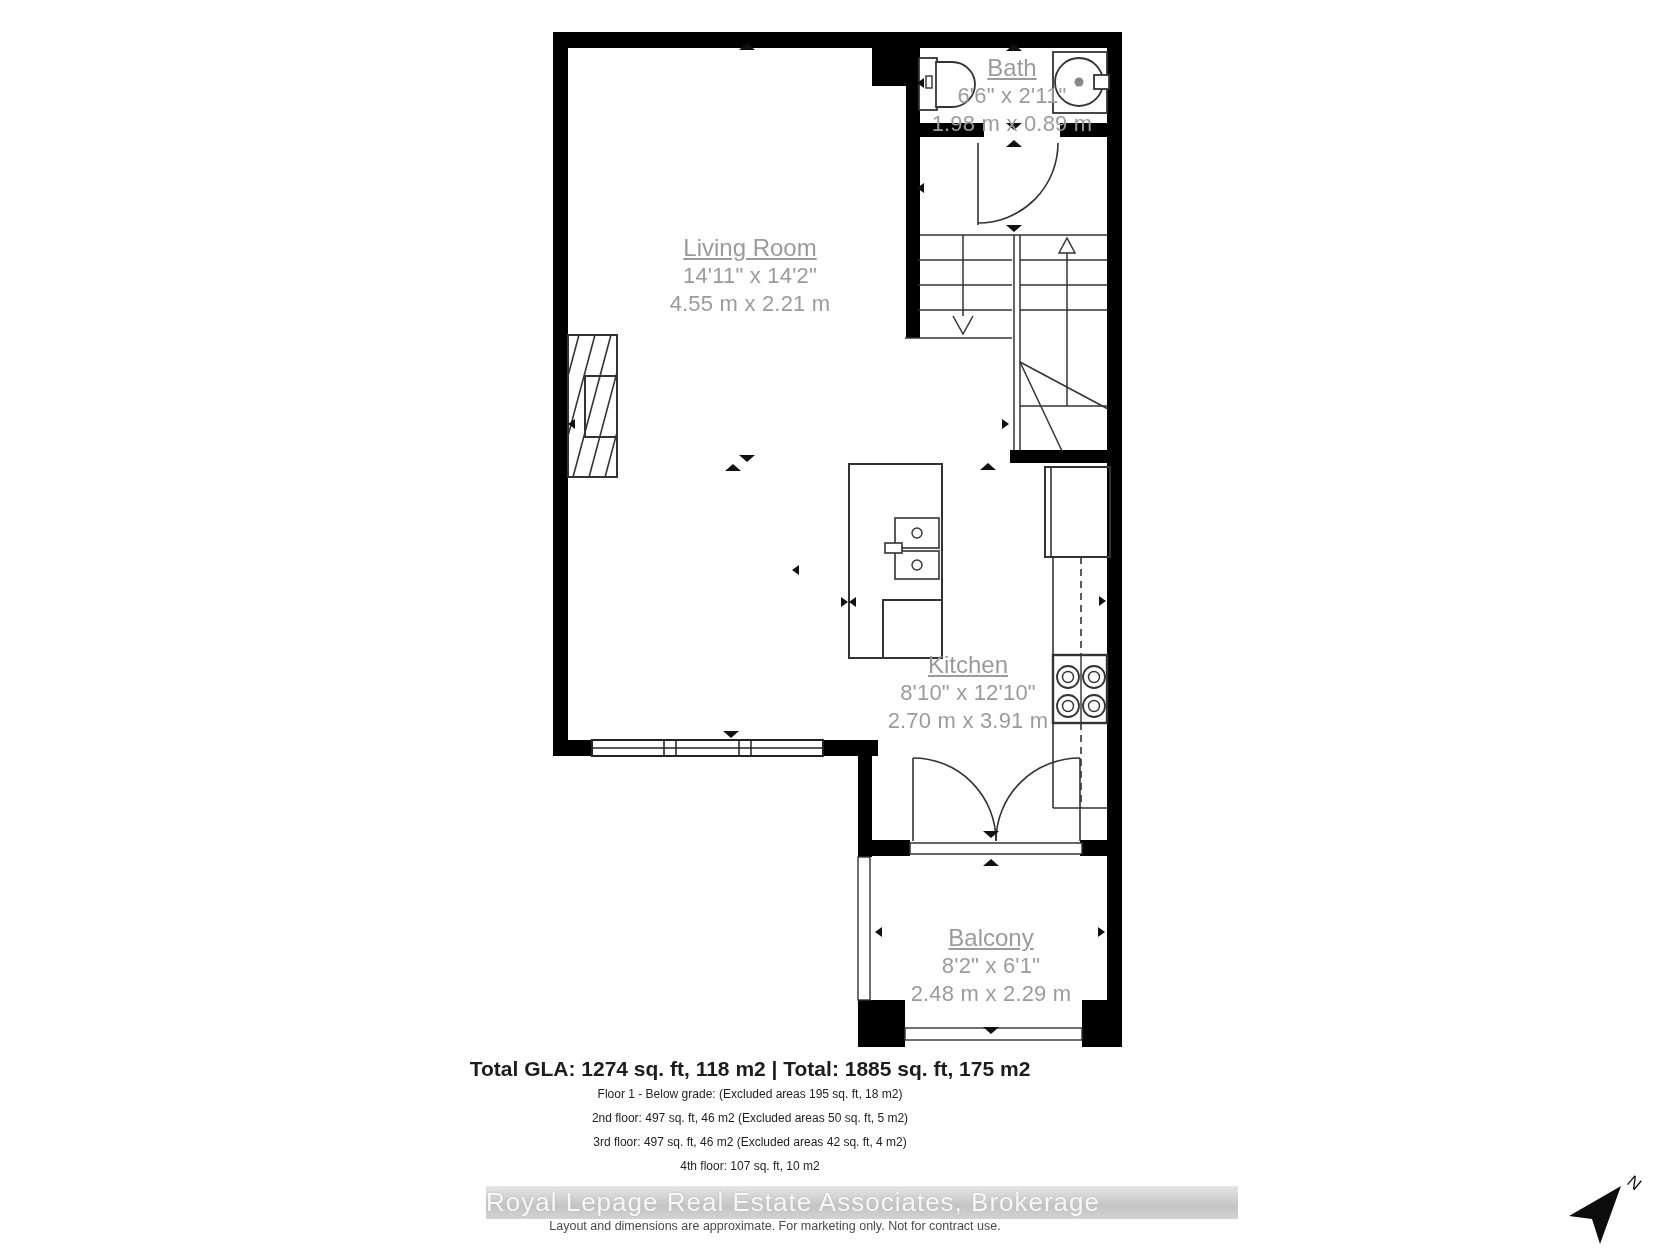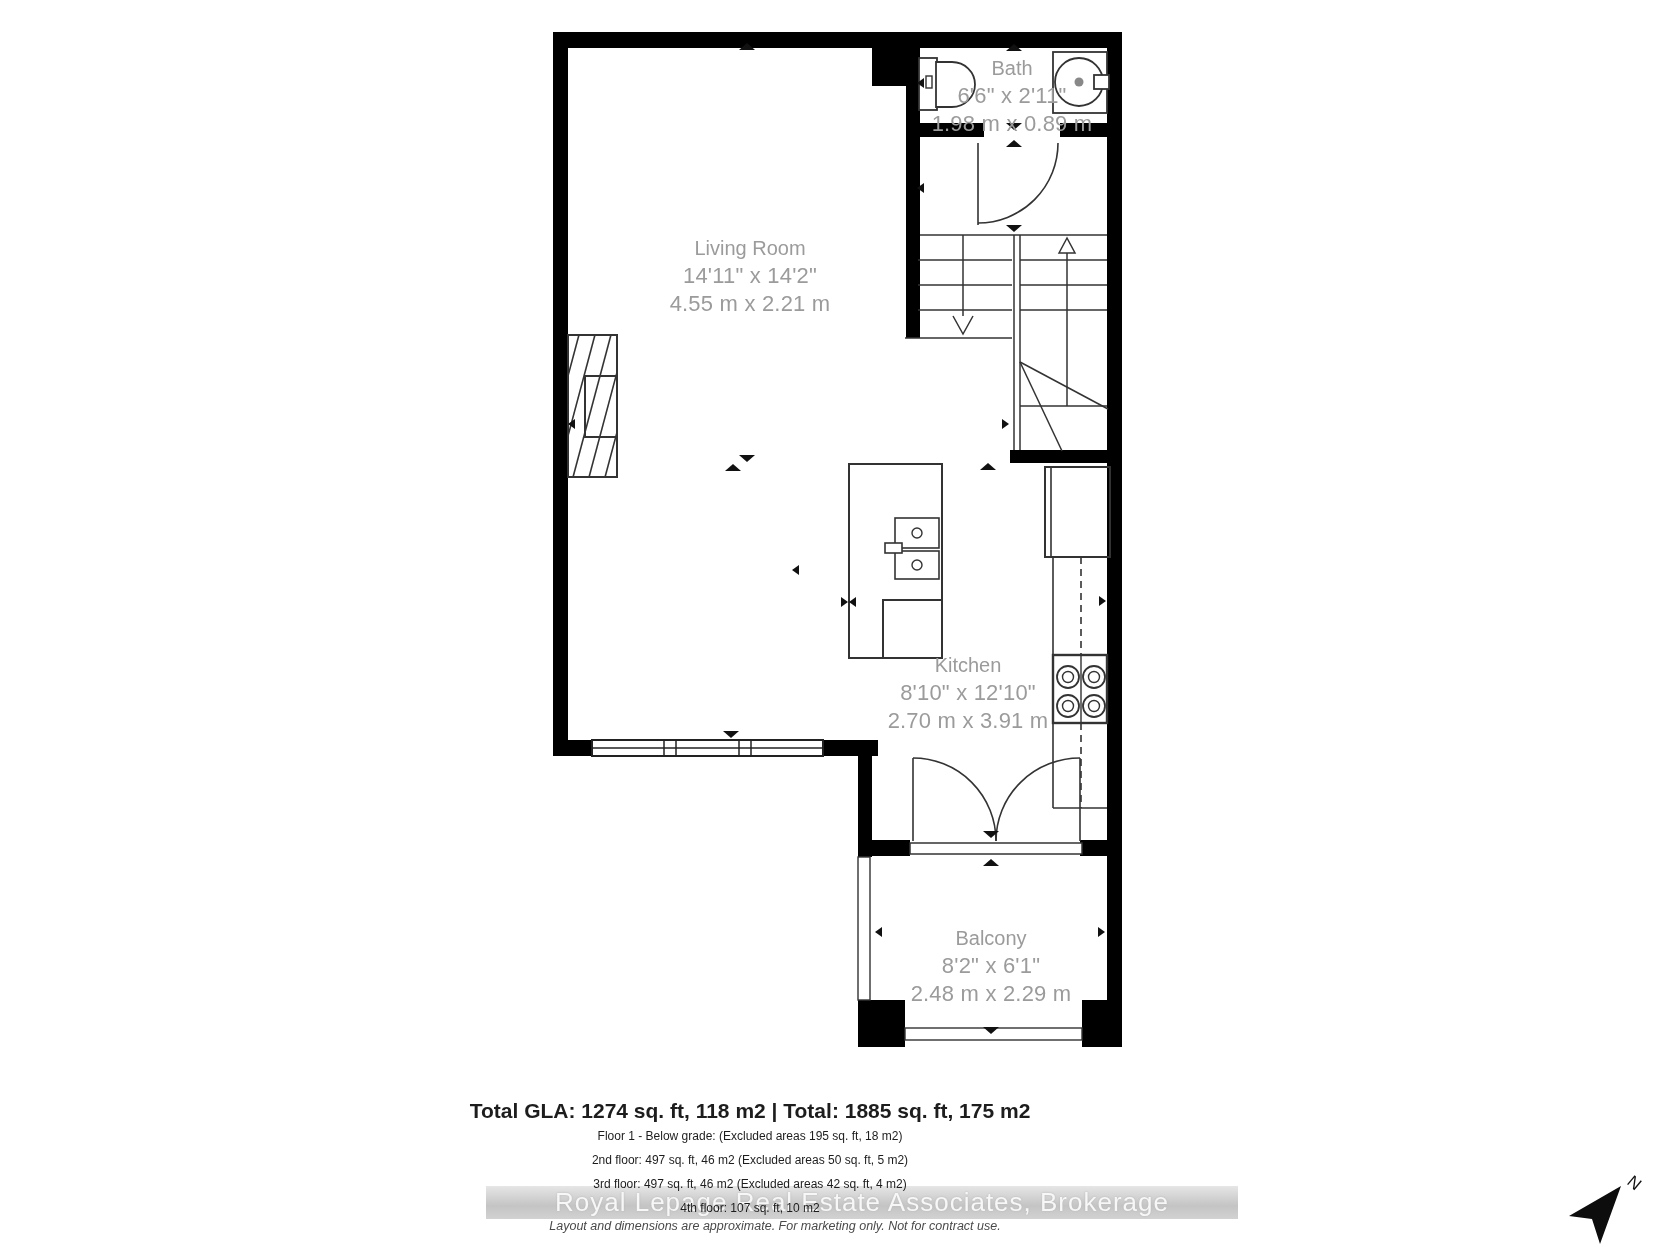--- a/index.html
+++ b/index.html
@@ -2,33 +2,33 @@
 <html><head>
 <meta charset="utf-8">
 <style>
   html,body{margin:0;padding:0;background:#ffffff;}
   body{width:1680px;height:1260px;position:relative;overflow:hidden;
        font-family:"Liberation Sans",sans-serif;}
   .stage{position:absolute;inset:0;width:1680px;height:1260px;}
   svg{position:absolute;left:0;top:0;}
   .room-label{position:absolute;transform:translateX(-50%);text-align:center;
       color:#9b9b9b;white-space:nowrap;z-index:3;}
-  .room-label .name{font-size:20px;line-height:28px;}
+  .room-label .name{font-size:24px;line-height:28px;text-decoration:underline;}
   .room-label .dims{font-size:22px;line-height:28px;letter-spacing:.2px;}
   .summary{position:absolute;left:750px;top:1056px;transform:translateX(-50%);
-      text-align:center;color:#1d1d1d;white-space:nowrap;z-index:4;margin-top:42px;}
+      text-align:center;color:#1d1d1d;white-space:nowrap;z-index:4;}
   .summary .total{font-weight:bold;font-size:21px;line-height:26px;}
   .summary .line{font-size:12px;line-height:24px;}
   .wm-band{position:absolute;left:486px;top:1186px;width:752px;height:33px;
       background:linear-gradient(180deg,#e6e6e6 0%,#c4c4c4 60%,#d2d2d2 100%);
-      display:flex;align-items:center;justify-content:center;z-index:2;overflow:visible;}
+      display:flex;align-items:center;justify-content:flex-start;z-index:2;overflow:visible;}
   .wm-text{font-size:26px;color:#f7f7f7;letter-spacing:1px;white-space:nowrap;
       text-shadow:0 0 2px #b5b5b5;}
   .disclaimer{position:absolute;left:775px;top:1219px;transform:translateX(-50%);
-      font-size:12.5px;color:#4a4a4a;white-space:nowrap;z-index:4;font-style:italic;}
+      font-size:12.5px;color:#4a4a4a;white-space:nowrap;z-index:4;}
 </style>
 </head>
 <body>
 
 <div class="stage">
 
 <svg width="1680" height="1260" viewBox="0 0 1680 1260">
   <defs>
     <clipPath id="fpclip">
           <rect x="568" y="335" width="49" height="142"></rect>

